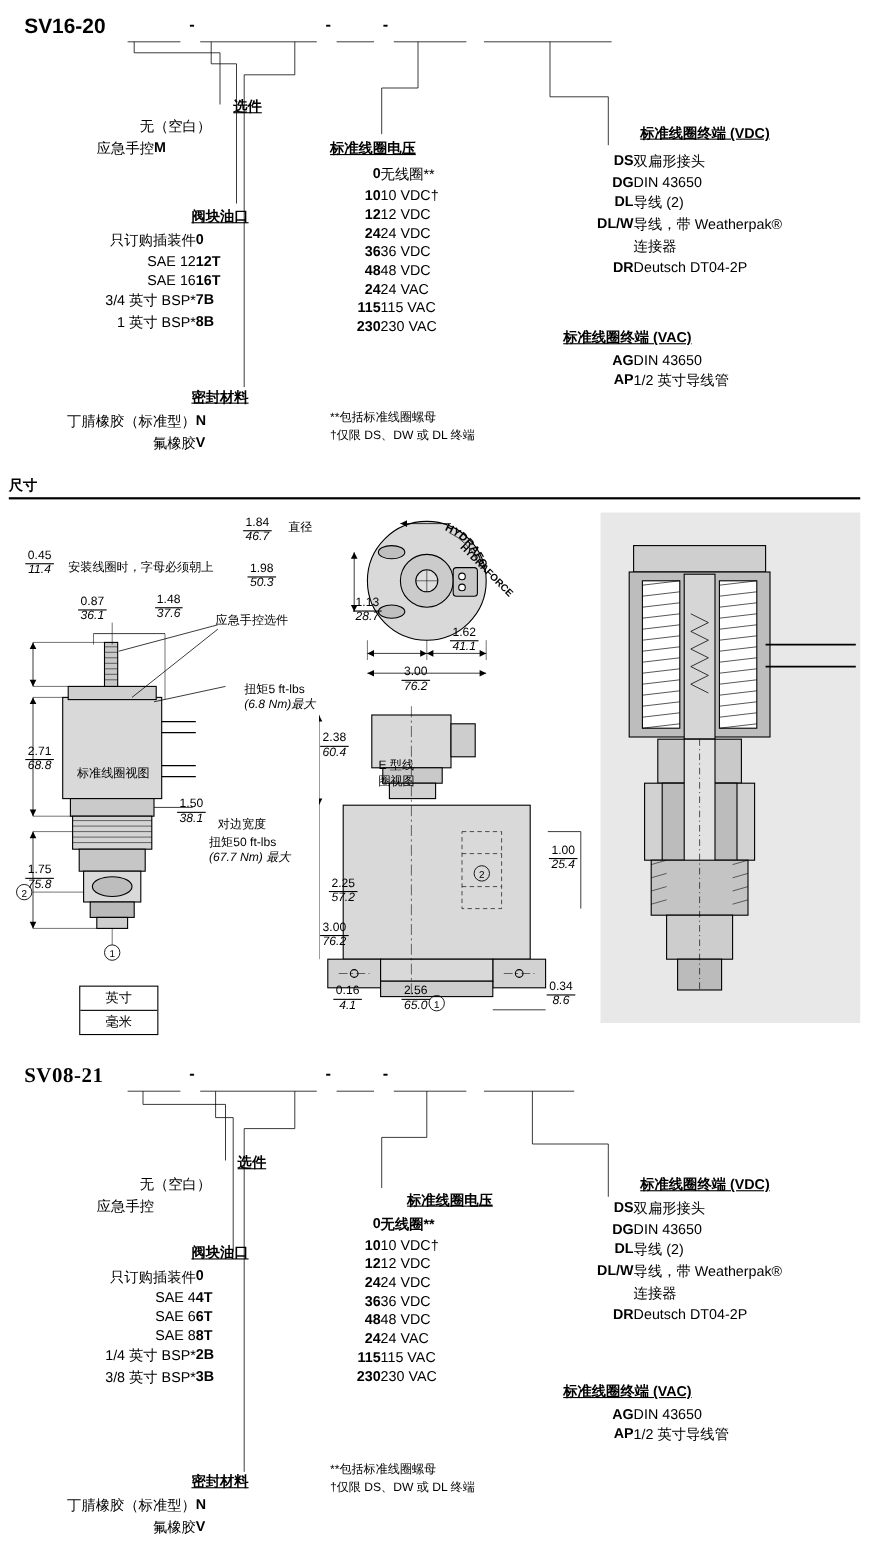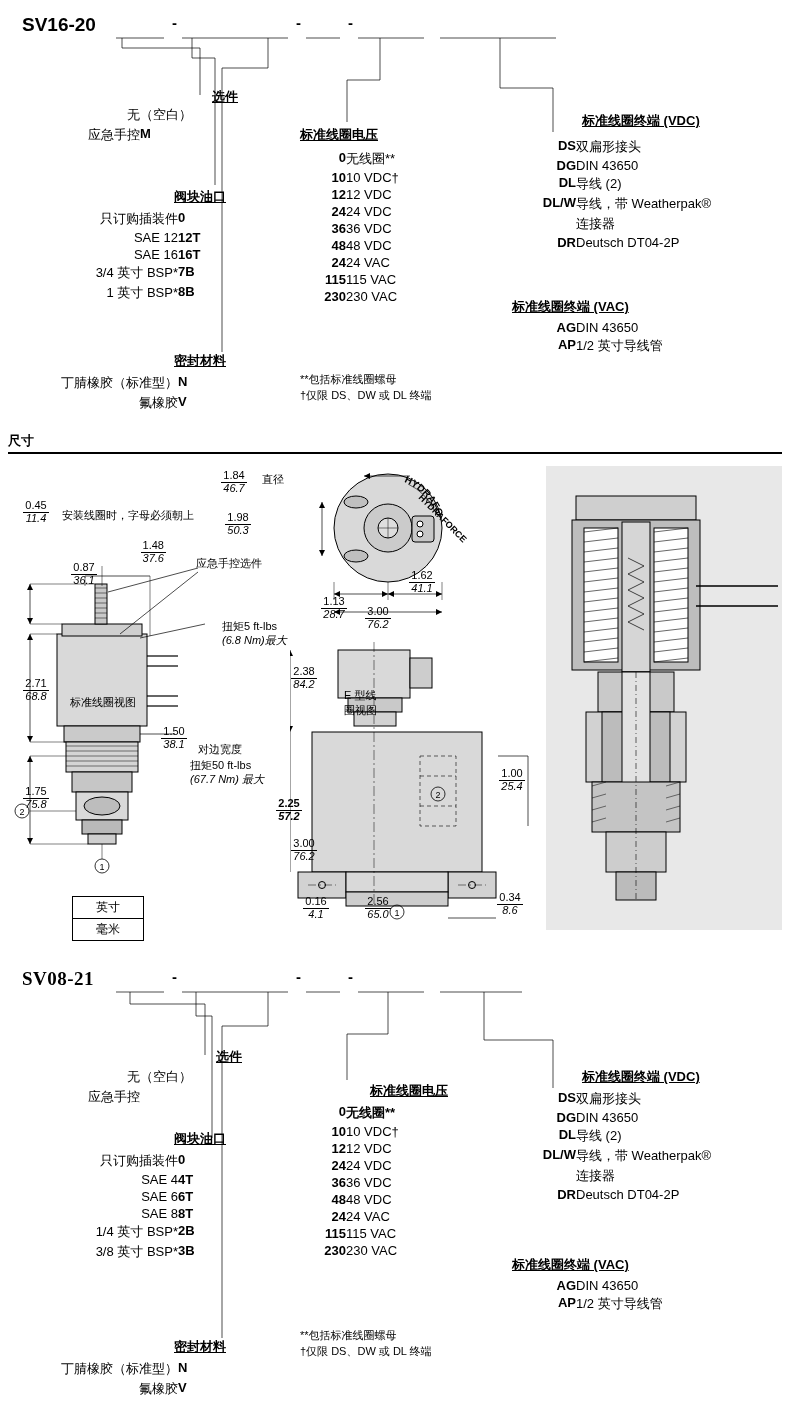--- a/index.html
+++ b/index.html
@@ -377,21 +377,21 @@
   <circle cx="102" cy="400" r="7" fill="none" stroke="#000" stroke-width="0.8"></circle>
   <text x="102" y="404" font-size="9" text-anchor="middle" font-family="Liberation Sans">1</text>
   <line x1="30" y1="345" x2="76" y2="345" class="thinner"></line>
   <line x1="102" y1="378" x2="102" y2="393" class="thinner"></line>
 </svg>
 </div>
 
 <div class="abs dimnum" style="left:14px; top:500px; width:44px;" data-name="dim-0-45">
   <div class="top">0.45</div><br><div class="bot">11.4</div>
 </div>
-<div class="abs dimnum" style="left:62px; top:542px; width:44px;margin-top:20px;" data-name="dim-0-87">
+<div class="abs dimnum" style="left:62px; top:542px; width:44px;" data-name="dim-0-87">
   <div class="top">0.87</div><br><div class="bot">36.1</div>
 </div>
 <div class="abs dimnum" style="left:122px; top:540px; width:44px;text-align:right;" data-name="dim-1-48">
   <div class="top">1.48</div><br><div class="bot">37.6</div>
 </div>
 <div class="abs dimnum" style="left:14px; top:678px; width:44px;" data-name="dim-2-71">
   <div class="top">2.71</div><br><div class="bot">68.8</div>
 </div>
 <div class="abs dimnum" style="left:14px; top:786px; width:44px;" data-name="dim-1-75">
   <div class="top">1.75</div><br><div class="bot">75.8</div>
@@ -457,21 +457,21 @@
   <path d="M19 84 L22 90 L25 84 Z" fill="#000"></path>
 </svg>
 </div>
 <div class="abs dimnum" style="left:212px; top:470px; width:44px;" data-name="dim-1-84">
   <div class="top">1.84</div><br><div class="bot">46.7</div>
 </div>
 <div class="abs small" style="left:262px; top:472px;" data-name="diameter-label">直径</div>
 <div class="abs dimnum" style="left:216px; top:512px; width:44px;" data-name="dim-1-98">
   <div class="top">1.98</div><br><div class="bot">50.3</div>
 </div>
-<div class="abs dimnum" style="left:312px; top:596px; width:44px;" data-name="dim-1-13">
+<div class="abs dimnum" style="left:312px; top:543px; width:44px;" data-name="dim-1-13">
   <div class="top">1.13</div><br><div class="bot">28.7</div>
 </div>
 <div class="abs dimnum" style="left:400px; top:570px; width:44px;" data-name="dim-1-62">
   <div class="top">1.62</div><br><div class="bot">41.1</div>
 </div>
 <div class="abs dimnum" style="left:356px; top:606px; width:44px;" data-name="dim-3-00-top">
   <div class="top">3.00</div><br><div class="bot">76.2</div>
 </div>
 
 <div class="abs" style="left:290px; top:636px; width:250px; height:300px;" data-name="e-coil-drawing">
@@ -513,23 +513,23 @@
   <line x1="208" y1="120" x2="238" y2="120" class="thin"></line>
   <line x1="238" y1="120" x2="238" y2="190" class="thin"></line>
   <line x1="158" y1="282" x2="206" y2="282" class="thin"></line>
 </svg>
 </div>
 <div class="abs small" style="left:344px; top:688px;" data-name="ecoil-view-label">
   <span>E 型线</span><br>
   <span>圈视图</span>
 </div>
 <div class="abs dimnum" style="left:282px; top:666px; width:44px;" data-name="dim-2-38">
-  <div class="top">2.38</div><br><div class="bot">84.2</div>
-</div>
-<div class="abs dimnum" style="left:267px; top:798px; width:44px;font-weight:bold;" data-name="dim-2-25">
+  <div class="top">2.38</div><br><div class="bot">60.4</div>
+</div>
+<div class="abs dimnum" style="left:290px; top:798px; width:44px;" data-name="dim-2-25">
   <div class="top">2.25</div><br><div class="bot">57.2</div>
 </div>
 <div class="abs dimnum" style="left:282px; top:838px; width:44px;" data-name="dim-3-00-bot">
   <div class="top">3.00</div><br><div class="bot">76.2</div>
 </div>
 <div class="abs dimnum" style="left:490px; top:768px; width:44px;" data-name="dim-1-00">
   <div class="top">1.00</div><br><div class="bot">25.4</div>
 </div>
 <div class="abs dimnum" style="left:294px; top:896px; width:44px;" data-name="dim-0-16">
   <div class="top">0.16</div><br><div class="bot">4.1</div>

